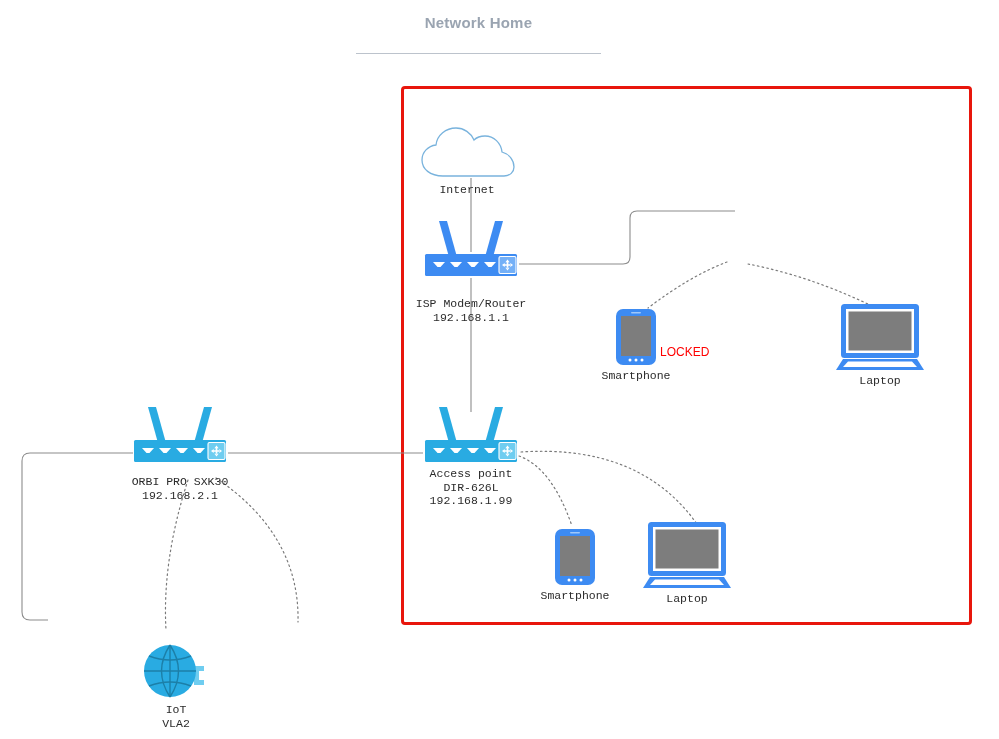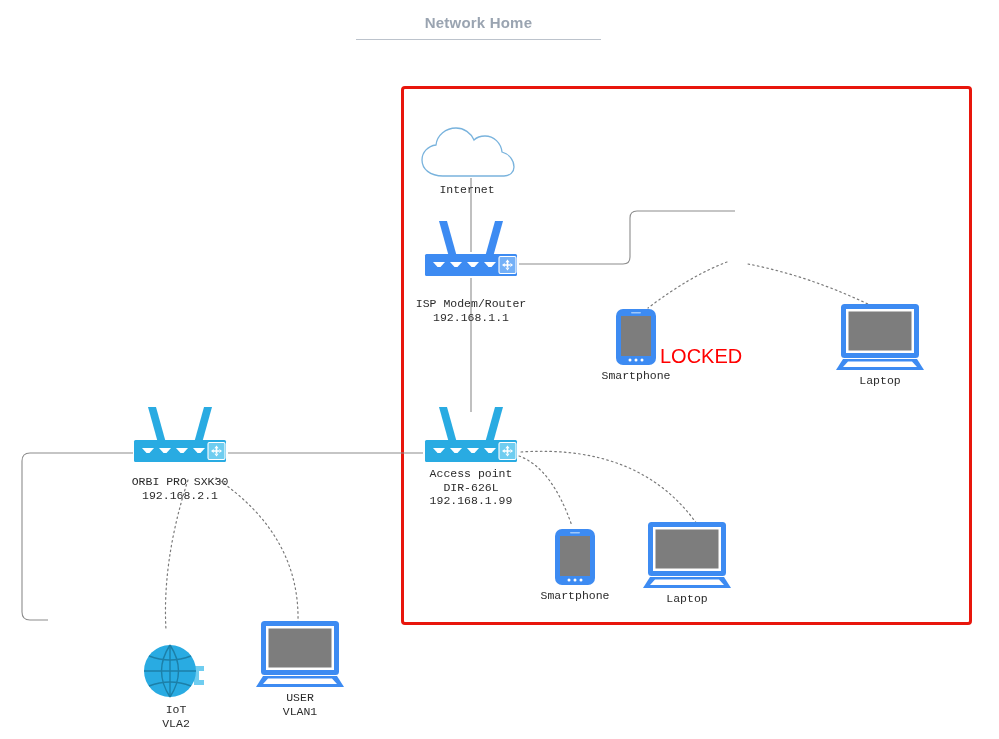--- a/index.html
+++ b/index.html
@@ -22,21 +22,21 @@
   #diagram-title {
     position: absolute;
     left: 356px;
     top: 14px;
     width: 245px;
     text-align: center;
     font-size: 15px;
     font-weight: bold;
     color: #9aa4b1;
     letter-spacing: .2px;
-    padding-bottom: 8px;
+    padding-bottom: 22px;
     border-bottom: 1px solid #bcc3cc;
     box-sizing: border-box;
   }
   
   #secure-zone {
     position: absolute;
     left: 401px;
     top: 86px;
     width: 571px;
     height: 539px;
@@ -56,21 +56,21 @@
     font-size: 11.5px;
     color: #2b2b2b;
     text-align: center;
     line-height: 13.5px;
     white-space: pre-line;
     margin-top: 3px;
     font-family: Liberation Mono, monospace;
   }
   .badge-locked {
     position: absolute;
-    font-size: 20px;
+    font-size: 12px;
     color: #ff0000;
     white-space: nowrap;
   }
   svg { display: block; overflow: visible; }
   .edges {
     position: absolute;
     left: 0; top: 0;
     width: 999px; height: 739px;
     pointer-events: none;
   }
@@ -262,27 +262,14 @@
           <path d="M30 1 Q47 27 30 53"></path>
           <path d="M9 12 Q30 20 51 12"></path>
           <path d="M9 42 Q30 34 51 42"></path>
         </g>
       </svg>
     </span>
     <span class="node-label">IoT
 VLA2</span>
   </div>
 
-  <div class="node" style="left:254px; top:620px; width:92px;">
-    <span>
-      <svg width="92" height="68" viewBox="0 0 92 68">
-        <rect x="7" y="1" width="78" height="54" rx="3.5" fill="#3d8bf2"></rect>
-        <rect x="12" y="6" width="68" height="44" fill="#ffffff"></rect>
-        <rect x="14.5" y="8.5" width="63" height="39" fill="#7d7d7d"></rect>
-        <path d="M9 56 L83 56 L90 67 L2 67 Z" fill="#3d8bf2"></path>
-        <path d="M14 58.5 L78 58.5 L83 64 L9 64 Z" fill="#ffffff"></path>
-      </svg>
-    </span>
-    <span class="node-label">USER
-VLAN1</span>
-  </div>
 
 </div>
 
 </body></html>

